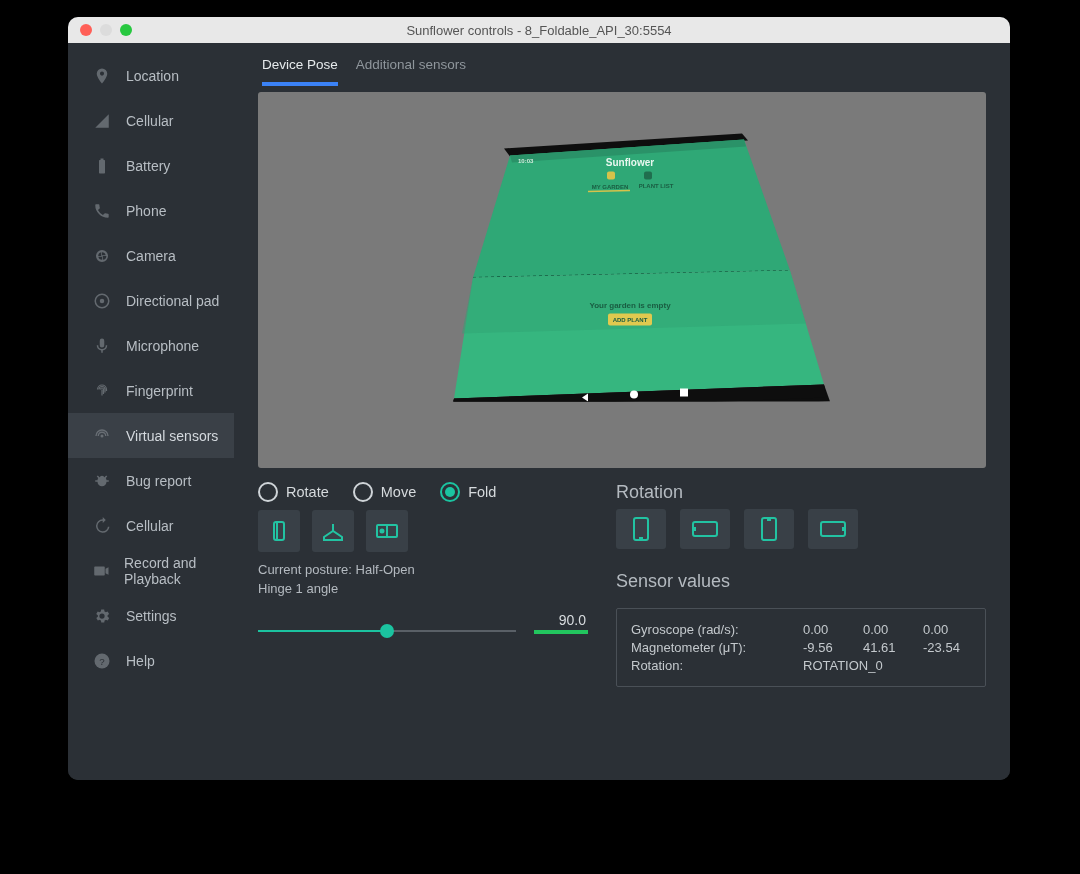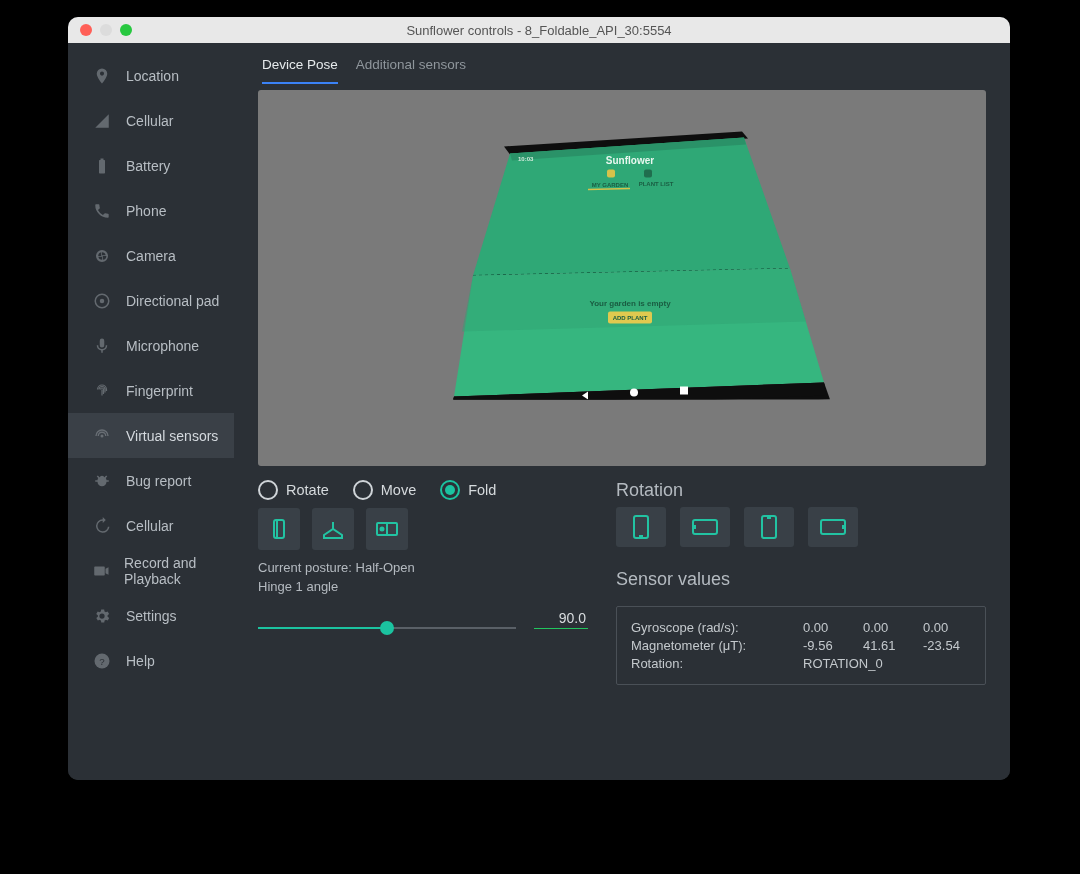--- a/index.html
+++ b/index.html
@@ -54,21 +54,21 @@
     display:flex; flex-direction:column;
     padding: 0 14px 14px 14px;
   }
   .tabs {
     display:flex; gap:18px;
     padding: 14px 10px 0 14px;
     font-size: 13.5px;
     color: #8f969c;
   }
   .tab { padding-bottom: 10px; cursor:pointer; }
-  .tab.active { color: #e6eaec; border-bottom: 2px solid #3b82f6; }
+  .tab.active { color: #e6eaec; border-bottom: 4px solid #3b82f6; }
   .preview {
     margin: 6px 10px 0 10px;
     height: 376px;
     background: #7a7a7a;
     border-radius: 3px;
     position: relative;
     overflow: hidden;
     font-weight: bold;
   }
   
@@ -98,21 +98,21 @@
   .posture-btn svg { width:24px; height:24px; stroke:#22c3a2; fill:none; stroke-width:2; }
   .posture-text { font-size:13px; color:#b4bac0; margin-top:10px; }
   .slider-row { display:flex; align-items:center; gap:18px; margin-top:14px; }
   .slider-track {
     position:relative; flex:1; height:2px; background:#5a6067;
   }
   .slider-fill { position:absolute; left:0; top:0; height:100%; background:#1bc3a0; width:50%; }
   .slider-thumb { position:absolute; top:50%; width:14px;height:14px; border-radius:50%; background:#1bc3a0; transform:translate(-50%,-50%); left:50%; }
   .slider-input {
     width:54px; text-align:right; font-size:14px;
-    background:transparent; border:none; border-bottom:1px solid #22c55e;
+    background:transparent; border:none; border-bottom:4px solid #22c55e;
     color:#d8dcdf; padding:2px 2px;
     margin-bottom: 18px;
   }
   .right-controls { flex:1; }
   .rot-btns { display:flex; gap:14px; margin-top:6px; }
   .rot-btn {
     width:50px; height:40px; background:#394047; border-radius:3px;
     display:flex; align-items:center; justify-content:center; cursor:pointer;
   }
   .rot-btn svg { stroke:#22c3a2; fill:none; stroke-width:2; }

